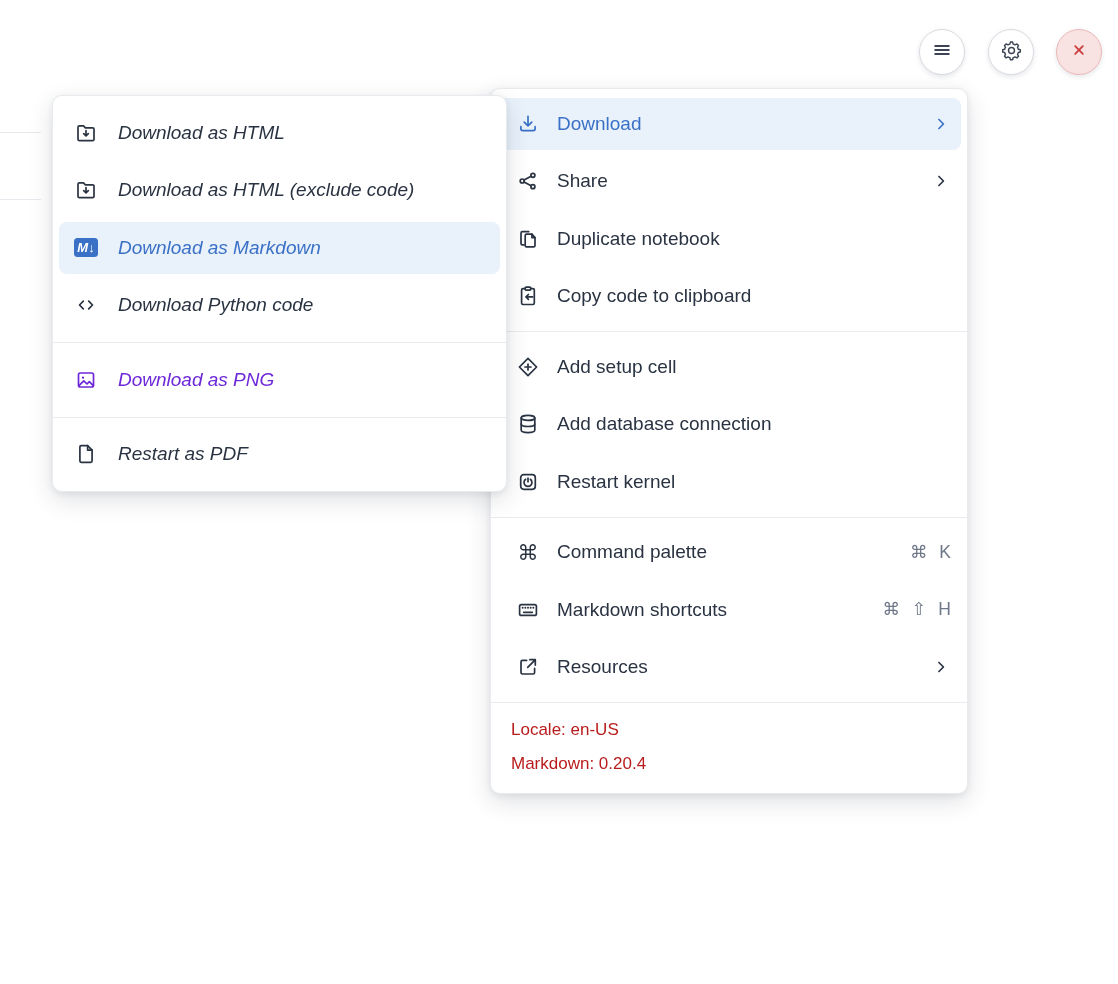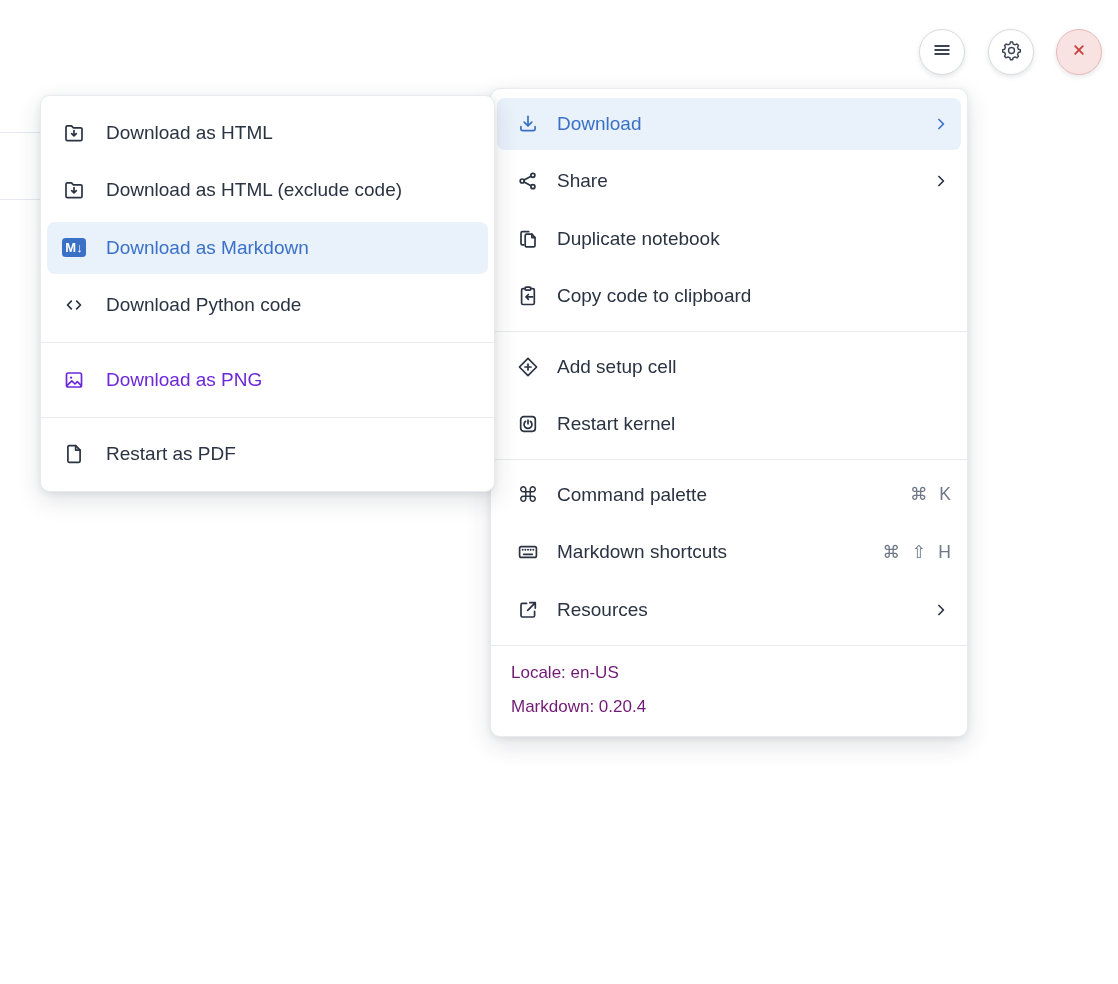--- a/index.html
+++ b/index.html
@@ -24,21 +24,21 @@
   .circle-btn.hamburger{left:919px;}
   .circle-btn.settings{left:988px;}
   .circle-btn.close{left:1056px;background:#f8e3e2;border-color:#eab9b6;color:#cb4040;}
 
   
   .menu{
     position:absolute;background:#fff;border:1px solid #e8eaed;border-radius:10px;
     box-shadow:0 8px 24px rgba(35,45,65,.14),0 2px 6px rgba(35,45,65,.08);
     box-sizing:border-box;
   }
-  .menu-left{left:40px;top:95px;width:455px;z-index:10;}
+  .menu-left{left:52px;top:95px;width:455px;z-index:10;font-style:italic;}
   .menu-right{left:490px;top:88px;width:478px;z-index:5;}
 
   .section{padding:8px 0;}
   .menu-right .section{padding:6px 0;}
   .divider{height:1px;background:#e9ebee;margin:0;}
 
   .row{
     position:relative;display:flex;align-items:center;height:57.5px;
     box-sizing:border-box;font-size:19px;cursor:pointer;color:#2a3342;
   }
@@ -66,21 +66,21 @@
 
   .md-badge{
     width:27px;height:19px;border-radius:3.5px;background:#3a71c6;color:#fff;
     display:flex;align-items:center;justify-content:center;
     font-size:13px;font-weight:bold;line-height:1;
   }
   .cmd-glyph{font-size:21px;line-height:1;color:#2a3342;}
 
   .menu-footer{padding:10px 0 12px 20px;}
   .menu-footer div{
-    font-size:17px;line-height:34px;color:#701a75;white-space:nowrap;
+    font-size:17px;line-height:34px;color:#b91c1c;white-space:nowrap;
   }
 </style>
 </head>
 <body>
 
 <div class="bg-line l1"></div>
 <div class="bg-line l2"></div>
 
 <div class="circle-btn hamburger">
   <span>
@@ -241,20 +241,30 @@
     <div class="row">
       <span class="ic">
         <svg width="24" height="24" viewBox="0 0 24 24" fill="none" stroke="currentColor" stroke-width="1.7" stroke-linecap="round" stroke-linejoin="round">
             <path d="M12 3.4 20.6 12 12 20.6 3.4 12z"></path>
             <path d="M12 9v6M9 12h6"></path>
           </svg>
       </span>
       <span class="lbl">Add setup cell</span>
     </div>
 
+    <div class="row">
+      <span class="ic">
+        <svg width="24" height="24" viewBox="0 0 24 24" fill="none" stroke="currentColor" stroke-width="1.7" stroke-linecap="round">
+            <ellipse cx="12" cy="5.9" rx="6.8" ry="2.5"></ellipse>
+            <path d="M5.2 5.9v12.2c0 1.4 3 2.5 6.8 2.5s6.8-1.1 6.8-2.5V5.9"></path>
+            <path d="M5.2 12c0 1.4 3 2.5 6.8 2.5s6.8-1.1 6.8-2.5"></path>
+          </svg>
+      </span>
+      <span class="lbl">Add database connection</span>
+    </div>
 
 
     <div class="row">
       <span class="ic">
         <svg width="24" height="24" viewBox="0 0 24 24" fill="none" stroke="currentColor" stroke-width="1.7" stroke-linecap="round" stroke-linejoin="round">
             <rect x="4.7" y="4.7" width="14.6" height="14.6" rx="3"></rect>
             <path d="M12 8.1v3.7"></path>
             <path d="M9.6 9.3a3.95 3.95 0 1 0 4.8 0"></path>
           </svg>
       </span>

